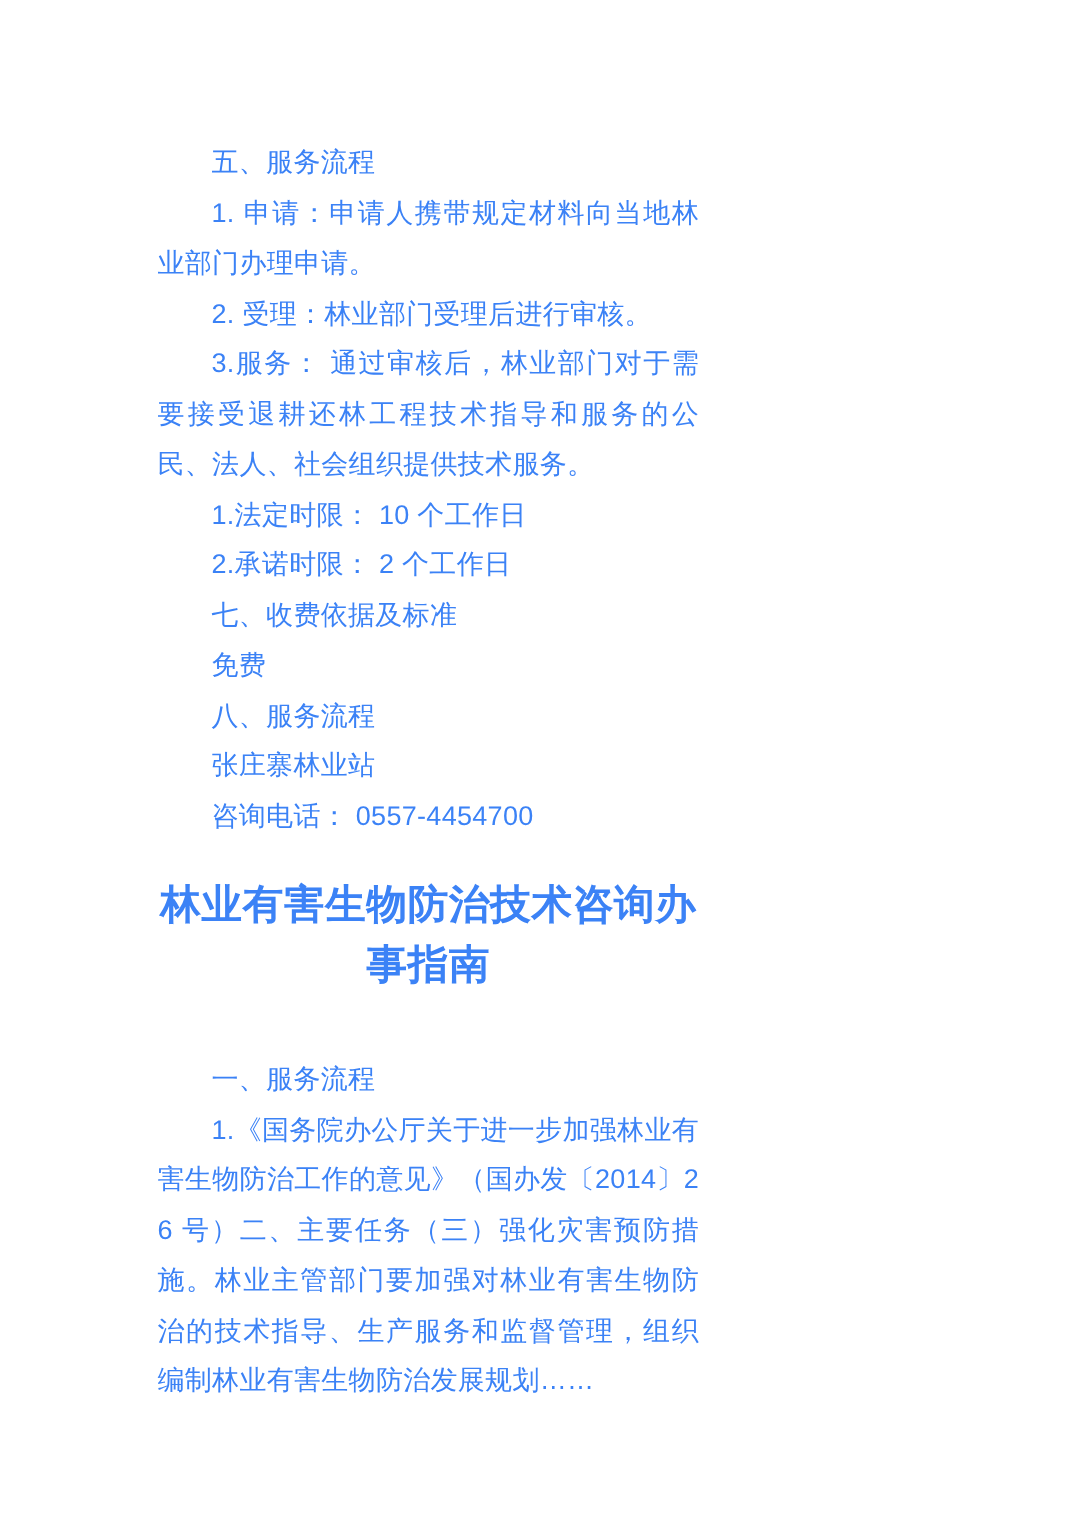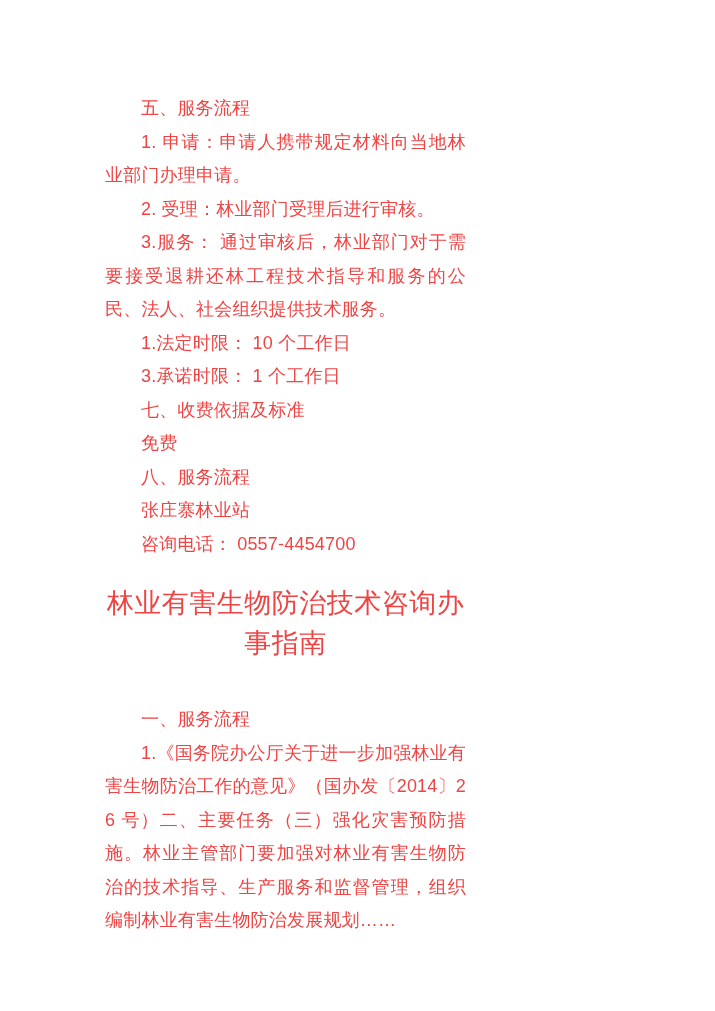--- a/index.html
+++ b/index.html
@@ -5,21 +5,21 @@
   html, body {
     margin: 0;
     padding: 0;
     background: #ffffff;
   }
   .page {
     position: relative;
     width: 571px;
     height: 1011px;
     background: #ffffff;
-    color: #ef4444;
+    color: #3b82f6;
     font-family: "Liberation Sans", "DejaVu Sans", sans-serif;
     overflow: hidden;
     box-sizing: border-box;
   }
   .content {
     padding: 92px 105px 0 105px;
     box-sizing: border-box;
   }
   .para {
     margin: 0;
@@ -30,37 +30,37 @@
     letter-spacing: 0.2px;
     word-break: break-all;
   }
   .para:last-child {
     text-align-last: left;
   }
   .doc-title {
     margin: 22px 0 40px 0;
     font-size: 27px;
     line-height: 40px;
-    font-weight: 400;
+    font-weight: 700;
     text-align: center;
     text-indent: 0;
     letter-spacing: 0.5px;
   }
 </style>
 </head>
 <body>
 
 <div class="page">
   <div class="content">
     <p class="para">五、服务流程</p>
     <p class="para">1. 申请：申请人携带规定材料向当地林业部门办理申请。</p>
     <p class="para">2. 受理：林业部门受理后进行审核。</p>
     <p class="para">3.服务： 通过审核后，林业部门对于需要接受退耕还林工程技术指导和服务的公民、法人、社会组织提供技术服务。</p>
     <p class="para">1.法定时限： 10 个工作日</p>
-    <p class="para">3.承诺时限： 1 个工作日</p>
+    <p class="para">2.承诺时限： 2 个工作日</p>
     <p class="para">七、收费依据及标准</p>
     <p class="para">免费</p>
     <p class="para">八、服务流程</p>
     <p class="para">张庄寨林业站</p>
     <p class="para">咨询电话： 0557-4454700</p>
     <h1 class="doc-title">林业有害生物防治技术咨询办事指南</h1>
     <p class="para">一、服务流程</p>
     <p class="para">1.《国务院办公厅关于进一步加强林业有害生物防治工作的意见》（国办发〔2014〕26 号）二、主要任务（三）强化灾害预防措施。林业主管部门要加强对林业有害生物防治的技术指导、生产服务和监督管理，组织编制林业有害生物防治发展规划……</p>
   </div>
 </div>

